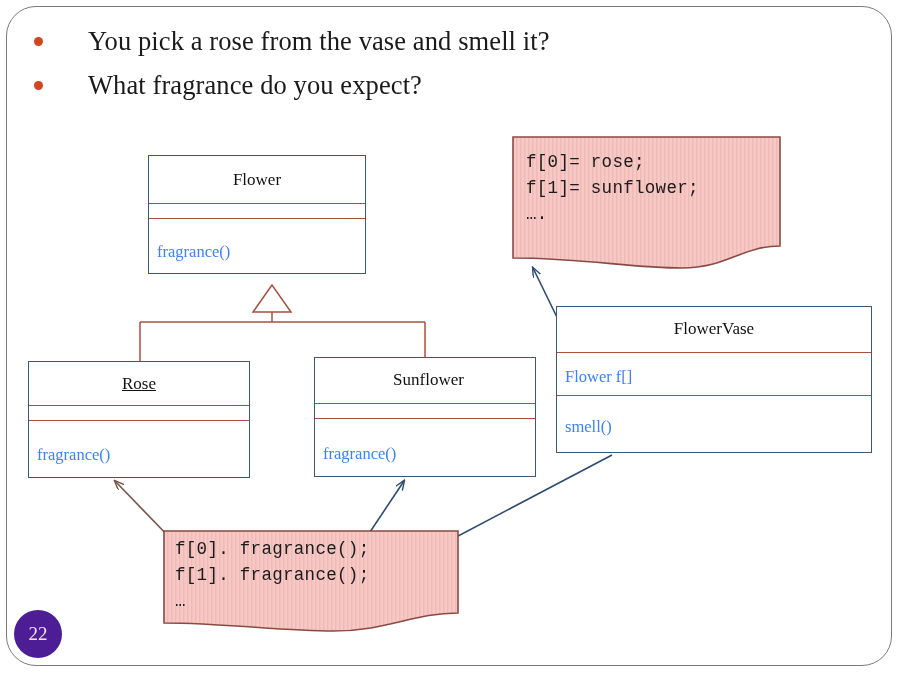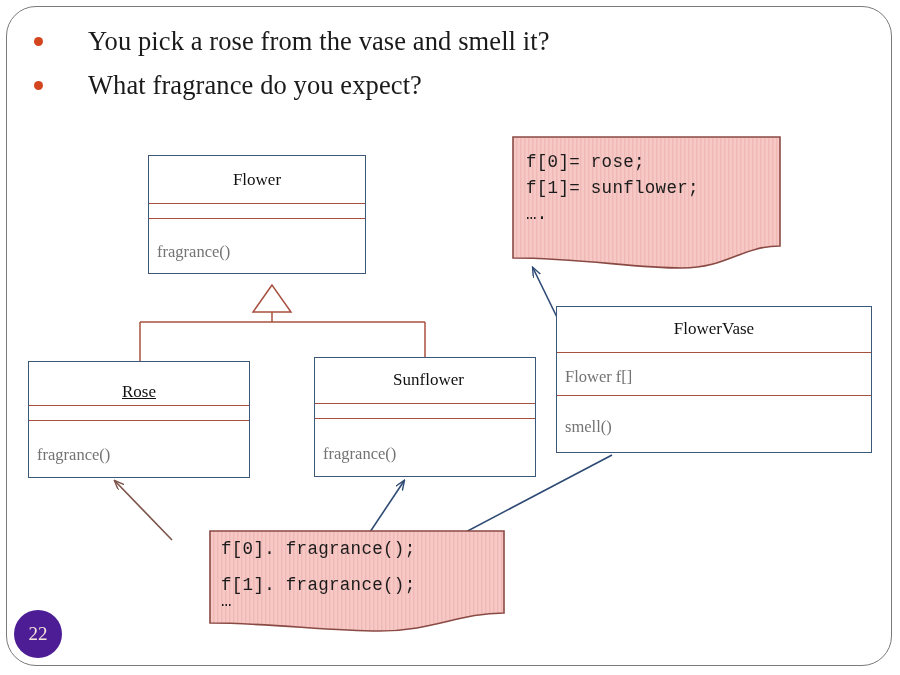--- a/index.html
+++ b/index.html
@@ -76,21 +76,21 @@
     position: absolute;
     left: 0;
     right: 0;
     height: 0;
     border-top: 1.3px solid #a8503f;
   }
   .uml-member {
     position: absolute;
     font-family: "Liberation Serif", serif;
     font-size: 16.5px;
-    color: #737373;
+    color: #3b82f6;
     left: 8px;
   }
 
   
   .code-note {
     position: absolute;
   }
   .code-note svg {
     position: absolute;
     left: 0;
@@ -185,21 +185,21 @@
   </svg>
 
   <div class="uml-box" style="left:148px; top:155px; width:218px; height:119px;">
     <div class="uml-title" style="margin-top:14px;">Flower</div>
     <div class="uml-divider" style="top:47px;"></div>
     <div class="uml-divider" style="top:62px;"></div>
     <div class="uml-member" style="top:86px;">fragrance()</div>
   </div>
 
   <div class="uml-box" style="left:28px; top:361px; width:222px; height:117px;">
-    <div class="uml-title" style="margin-top:20px;text-decoration:underline;">Rose</div>
+    <div class="uml-title" style="margin-top:12px;text-decoration:underline;">Rose</div>
     <div class="uml-divider" style="top:43px;"></div>
     <div class="uml-divider" style="top:58px;"></div>
     <div class="uml-member" style="top:83px;">fragrance()</div>
   </div>
 
   <div class="uml-box" style="left:314px; top:357px; width:222px; height:120px;padding-left:7px;">
     <div class="uml-title" style="margin-top:12px;">Sunflower</div>
     <div class="uml-divider" style="top:45px;"></div>
     <div class="uml-divider" style="top:60px;"></div>
     <div class="uml-member" style="top:86px;">fragrance()</div>
@@ -221,32 +221,32 @@
           <rect width="1.4" height="4" fill="#f0b9b6"></rect>
         </pattern>
       </defs>
       <path d="M1,1 L268,1 L268,110 C230,110 215,132 170,132 C120,132 70,122 1,122 Z" fill="url(#stripes-a)" stroke="#8a4a44" stroke-width="1.6"></path>
     </svg>
     <div class="code-text" style="left:14px; top:14px;">f[0]= rose;</div>
     <div class="code-text" style="left:14px; top:40px;">f[1]= sunflower;</div>
     <div class="code-text" style="left:14px; top:66px;">….</div>
   </div>
 
-  <div class="code-note" style="left:163px; top:530px; width:297px; height:110px;margin-left:46px;">
+  <div class="code-note" style="left:163px; top:530px; width:297px; height:110px;">
     <svg width="297" height="110" viewBox="0 0 297 110">
       <defs>
         <pattern id="stripes-b" width="4" height="4" patternUnits="userSpaceOnUse">
           <rect width="4" height="4" fill="#f6c9c6"></rect>
           <rect width="1.4" height="4" fill="#f0b9b6"></rect>
         </pattern>
       </defs>
       <path d="M1,1 L295,1 L295,83 C250,83 225,101 170,101 C120,101 60,93 1,93 Z" fill="url(#stripes-b)" stroke="#8a4a44" stroke-width="1.6"></path>
     </svg>
     <div class="code-text" style="left:12px; top:7px;">f[0]. fragrance();</div>
-    <div class="code-text" style="left:12px; top:43px;">f[1]. fragrance();</div>
+    <div class="code-text" style="left:12px; top:33px;">f[1]. fragrance();</div>
     <div class="code-text" style="left:12px; top:59px;">…</div>
   </div>
 
   <div id="page-badge">
     <span>22</span>
   </div>
 
 </div>
 
 </body></html>

